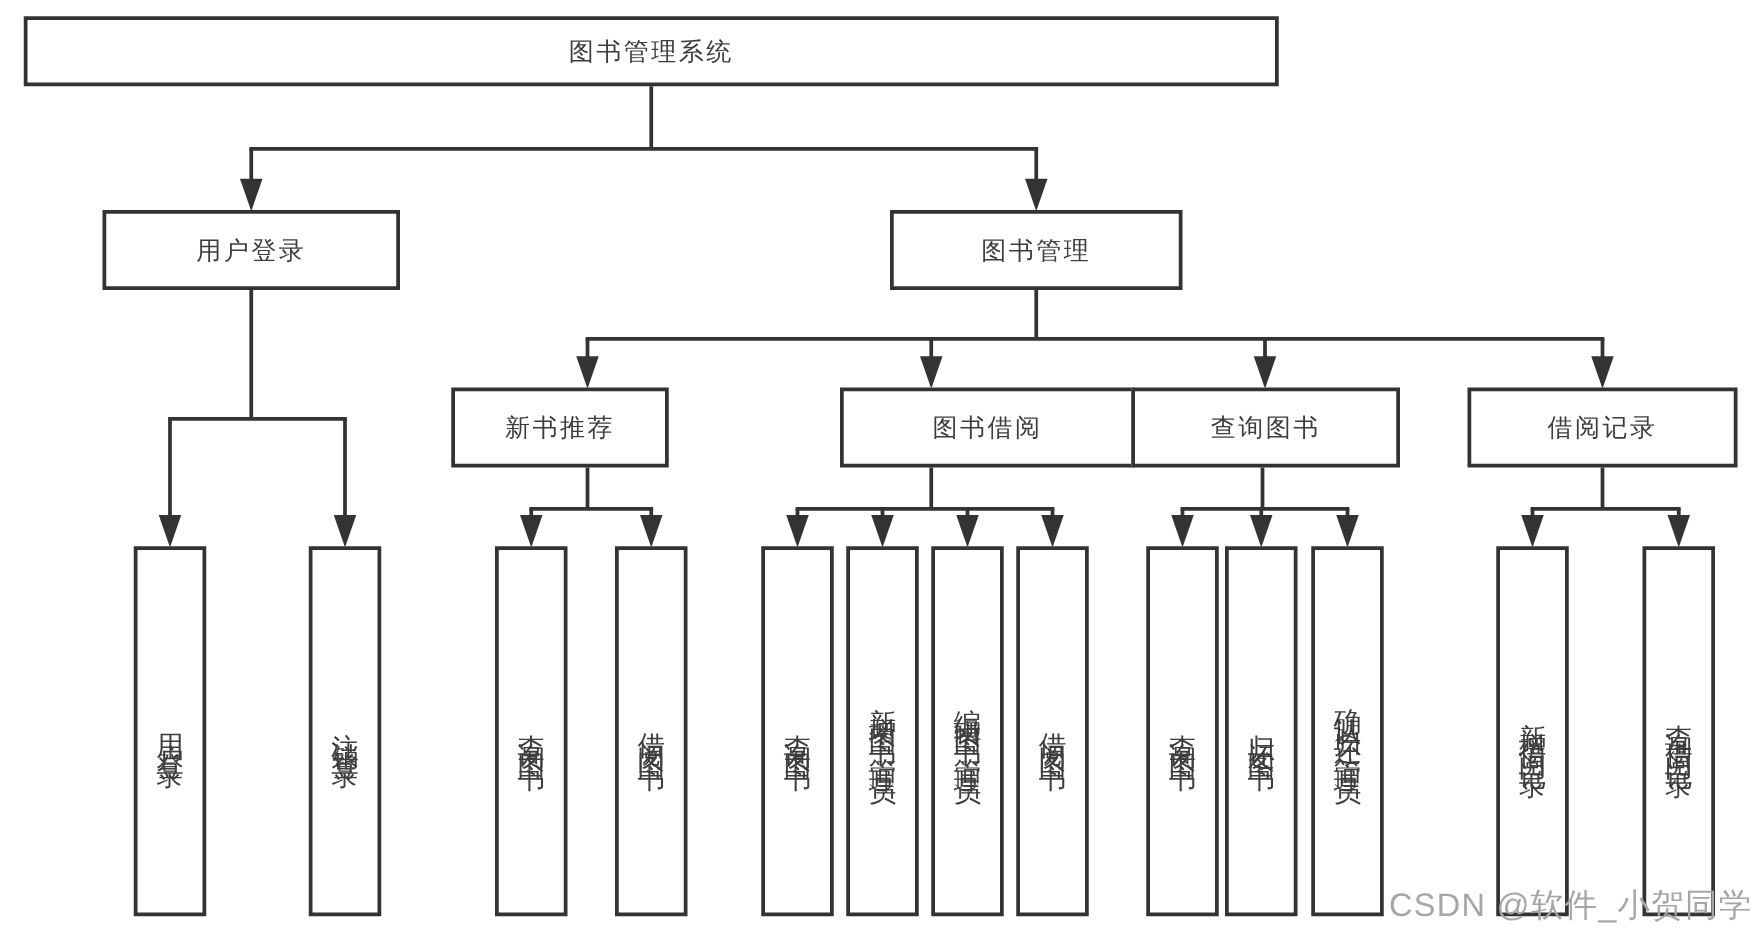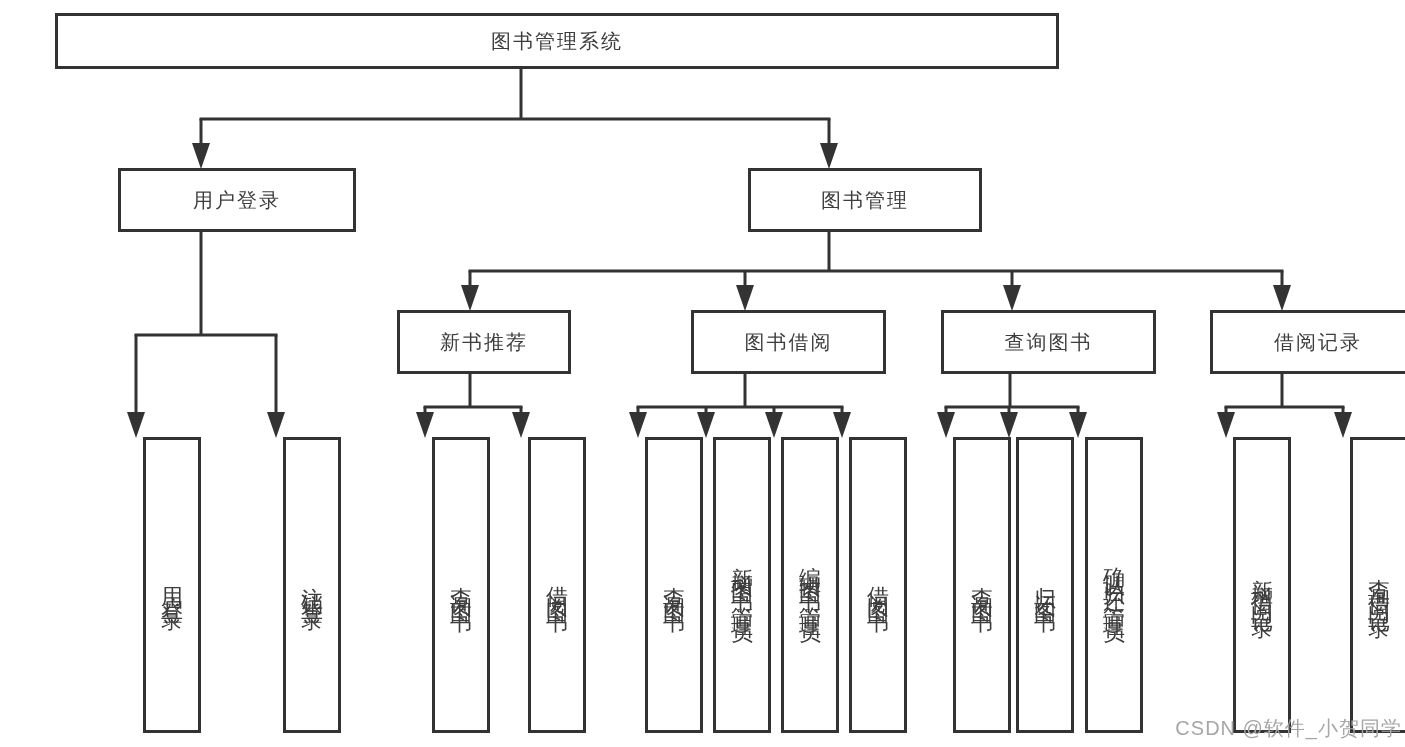--- a/index.html
+++ b/index.html
@@ -38,34 +38,33 @@
     box-sizing: border-box;
     border: 3px solid var(--line);
     background: var(--bg);
     display: flex;
     align-items: center;
     justify-content: center;
     color: var(--text);
     font-size: 20px;
     letter-spacing: 2px;
     white-space: nowrap;
-    margin-left: 36px;
   }
   .leaf {
     writing-mode: vertical-rl;
     text-orientation: mixed;
     font-size: 22px;
     letter-spacing: 8px;
     white-space: normal;
   }
   .watermark {
     position: absolute;
     right: 3px;
     bottom: 5px;
-    font-size: 20px;
+    font-size: 26px;
     letter-spacing: 1px;
     color: var(--watermark);
     z-index: 5;
   }
 </style>
 </head>
 <body>
 
 <div class="canvas">
 
@@ -144,21 +143,21 @@
       <polygon points="1334,412 1352,412 1343,438"></polygon>
     </g>
   </svg>
 
   <div class="node" style="left:19px; top:13px; width:1004px; height:56px;">图书管理系统</div>
 
   <div class="node" style="left:82px; top:168px; width:238px; height:64px;">用户登录</div>
   <div class="node" style="left:712px; top:168px; width:234px; height:64px;">图书管理</div>
 
   <div class="node" style="left:361px; top:310px; width:174px; height:64px;">新书推荐</div>
-  <div class="node" style="left:655px; top:310px; width:195px; height:64px;">图书借阅</div>
+  <div class="node" style="left:672px; top:310px; width:236px; height:64px;">图书借阅</div>
   <div class="node" style="left:905px; top:310px; width:215px; height:64px;">查询图书</div>
   <div class="node" style="left:1174px; top:310px; width:216px; height:64px;">借阅记录</div>
 
   <div class="node leaf" style="left:107px; top:437px; width:58px; height:296px;">用户登录</div>
   <div class="node leaf" style="left:247px; top:437px; width:58px; height:296px;">注销登录</div>
 
   <div class="node leaf" style="left:396px; top:437px; width:58px; height:296px;">查询图书</div>
   <div class="node leaf" style="left:492px; top:437px; width:58px; height:296px;">借阅图书</div>
 
   <div class="node leaf" style="left:609px; top:437px; width:58px; height:296px;">查询图书</div>

